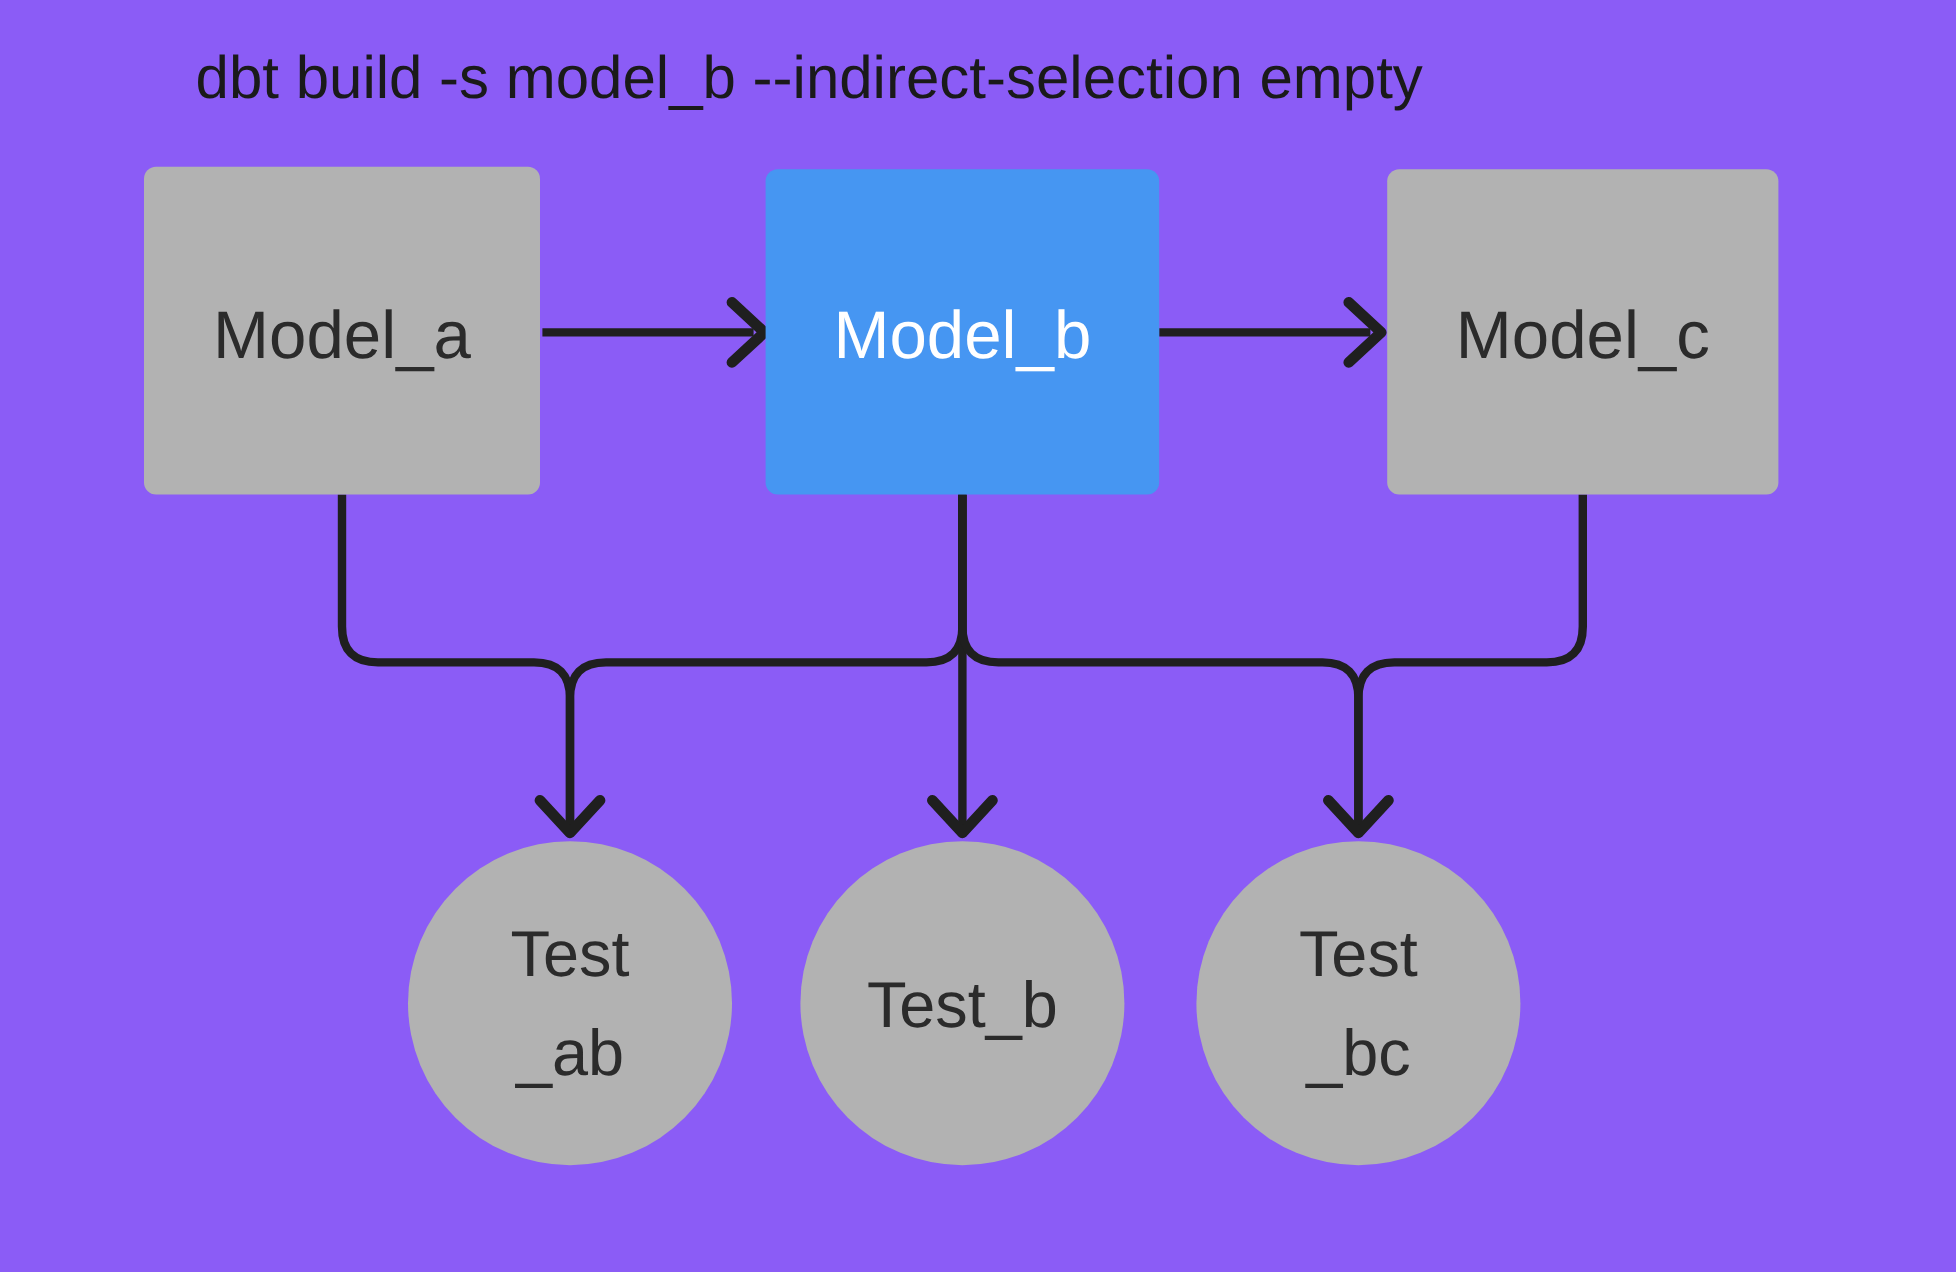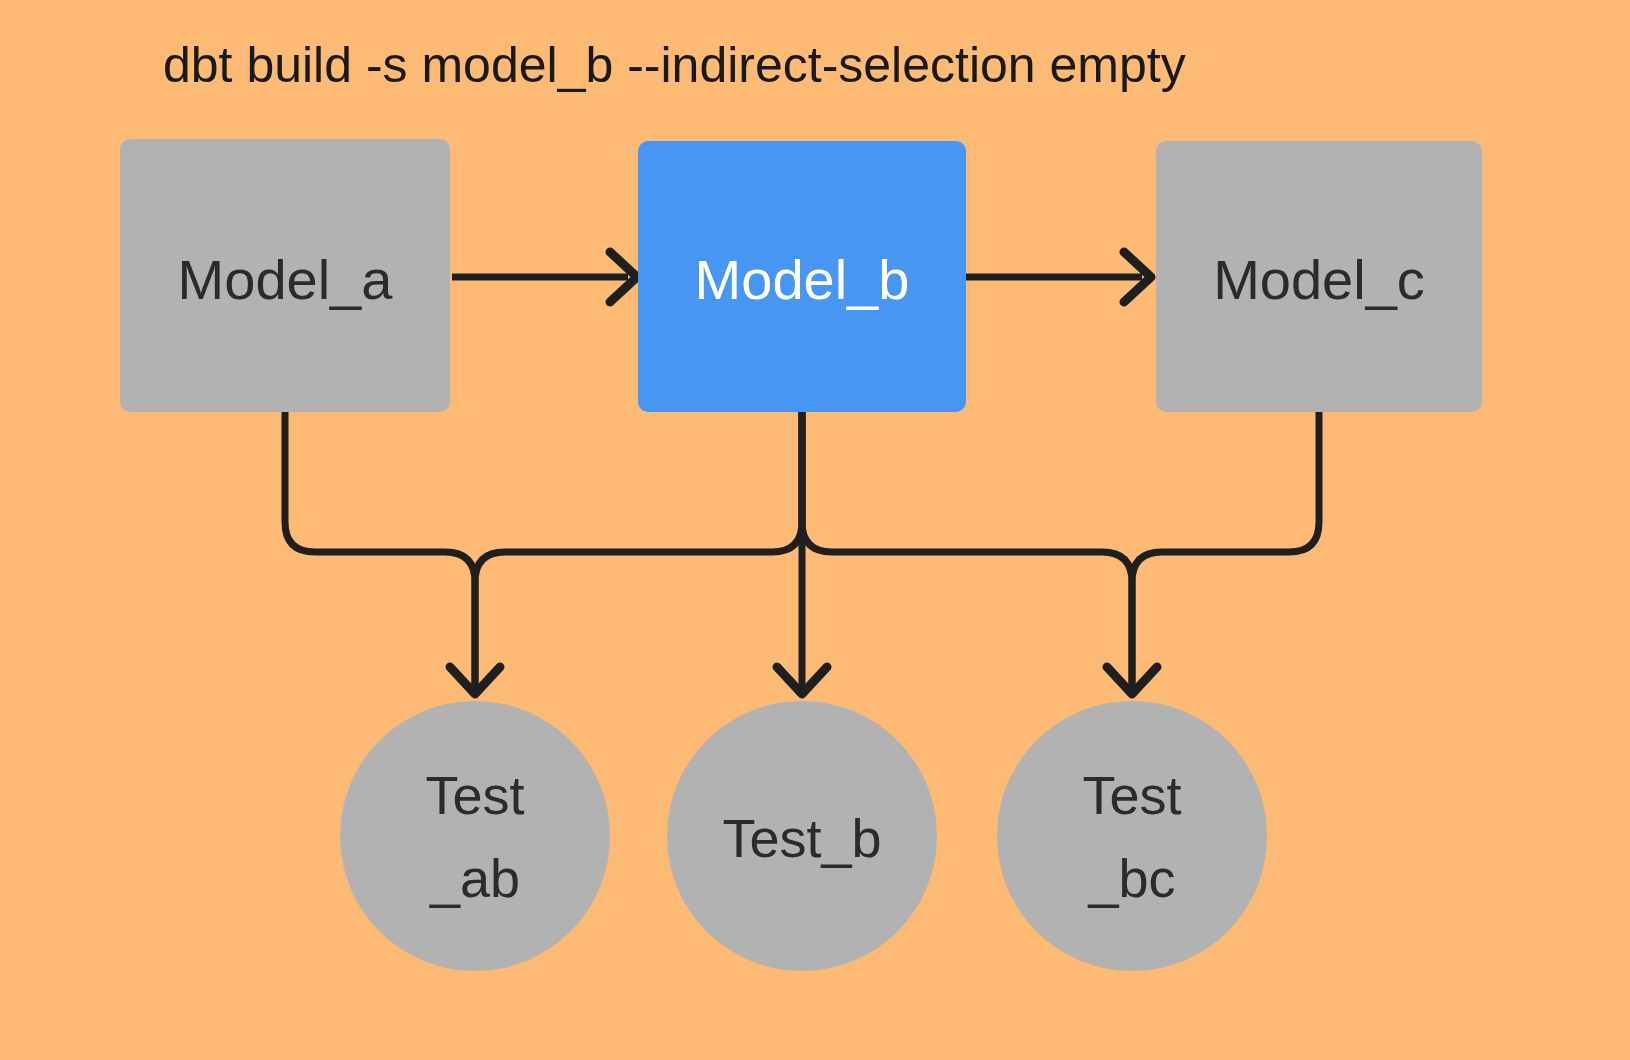--- a/index.html
+++ b/index.html
@@ -10,21 +10,21 @@
   body {
     width: 1630px;
     height: 1060px;
     overflow: hidden;
     font-family: "Liberation Sans", sans-serif;
   }
   .canvas {
     position: relative;
     width: 1630px;
     height: 1060px;
-    background: #fdba74;
+    background: #8b5cf6;
     text-align: center;
   }
   svg { display: block; }
 
   .title-text {
     font-family: "Liberation Sans", sans-serif;
     font-size: 50px;
     font-weight: 500;
     fill: #1a1a1a;
   }

